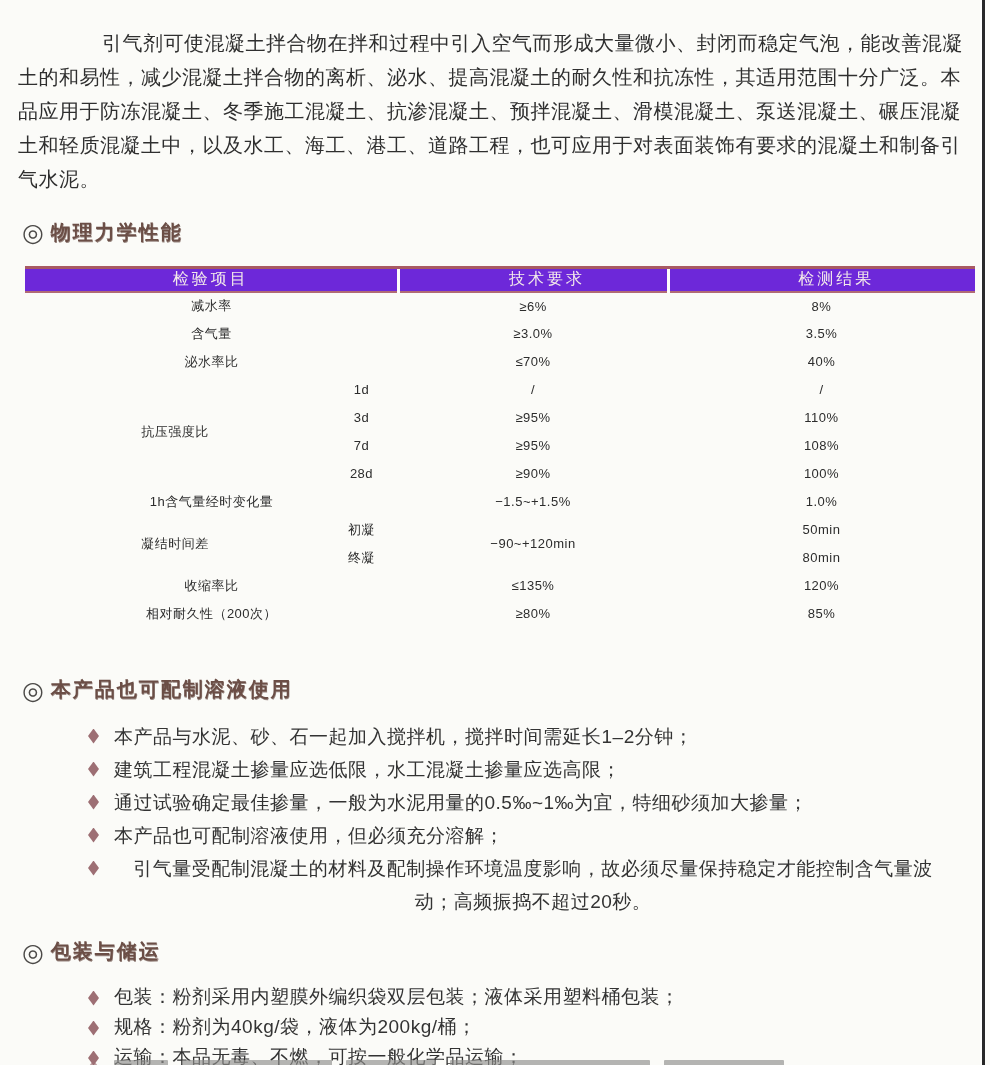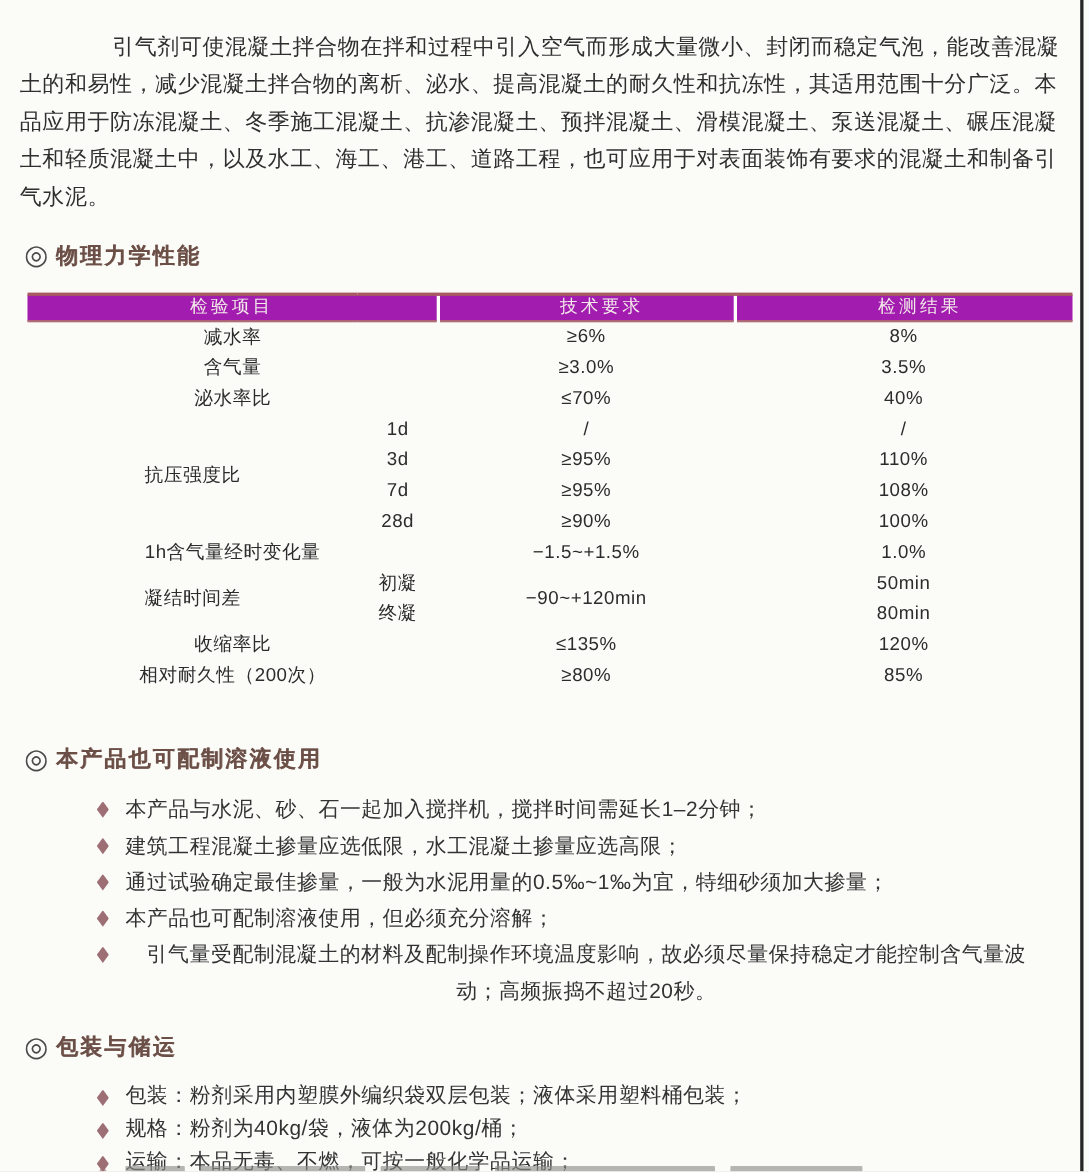--- a/index.html
+++ b/index.html
@@ -52,33 +52,33 @@
   .h-packing { margin-top:16px; }
   
   table.perf-table {
     margin:16px 0 0 25px;
     width:950px;
     border-collapse:collapse;
     table-layout:fixed;
   }
   table.perf-table th {
     height:24px;
-    background:#a21caf;
+    background:#6d28d9;
     border-top:3px solid #a85a63;
     border-bottom:2px solid #b06b75;
     color:#f3e9ea;
     font-weight:normal;
     font-size:16px;
     letter-spacing:3px;
     text-align:center;
   }
   table.perf-table th.divided { border-left:3px solid #fdfdfb;padding-left:28px; }
   table.perf-table td {
     height:28px;
-    font-size:17px;
+    font-size:13px;
     color:#2c2c2c;
     text-align:center;
     vertical-align:middle;
     letter-spacing:0.5px;
   }
   td.c-item-label { text-align:center; }
   
   ul.bullets { list-style:none; margin-left:88px; }
   ul.bullets li {
     display:flex;

